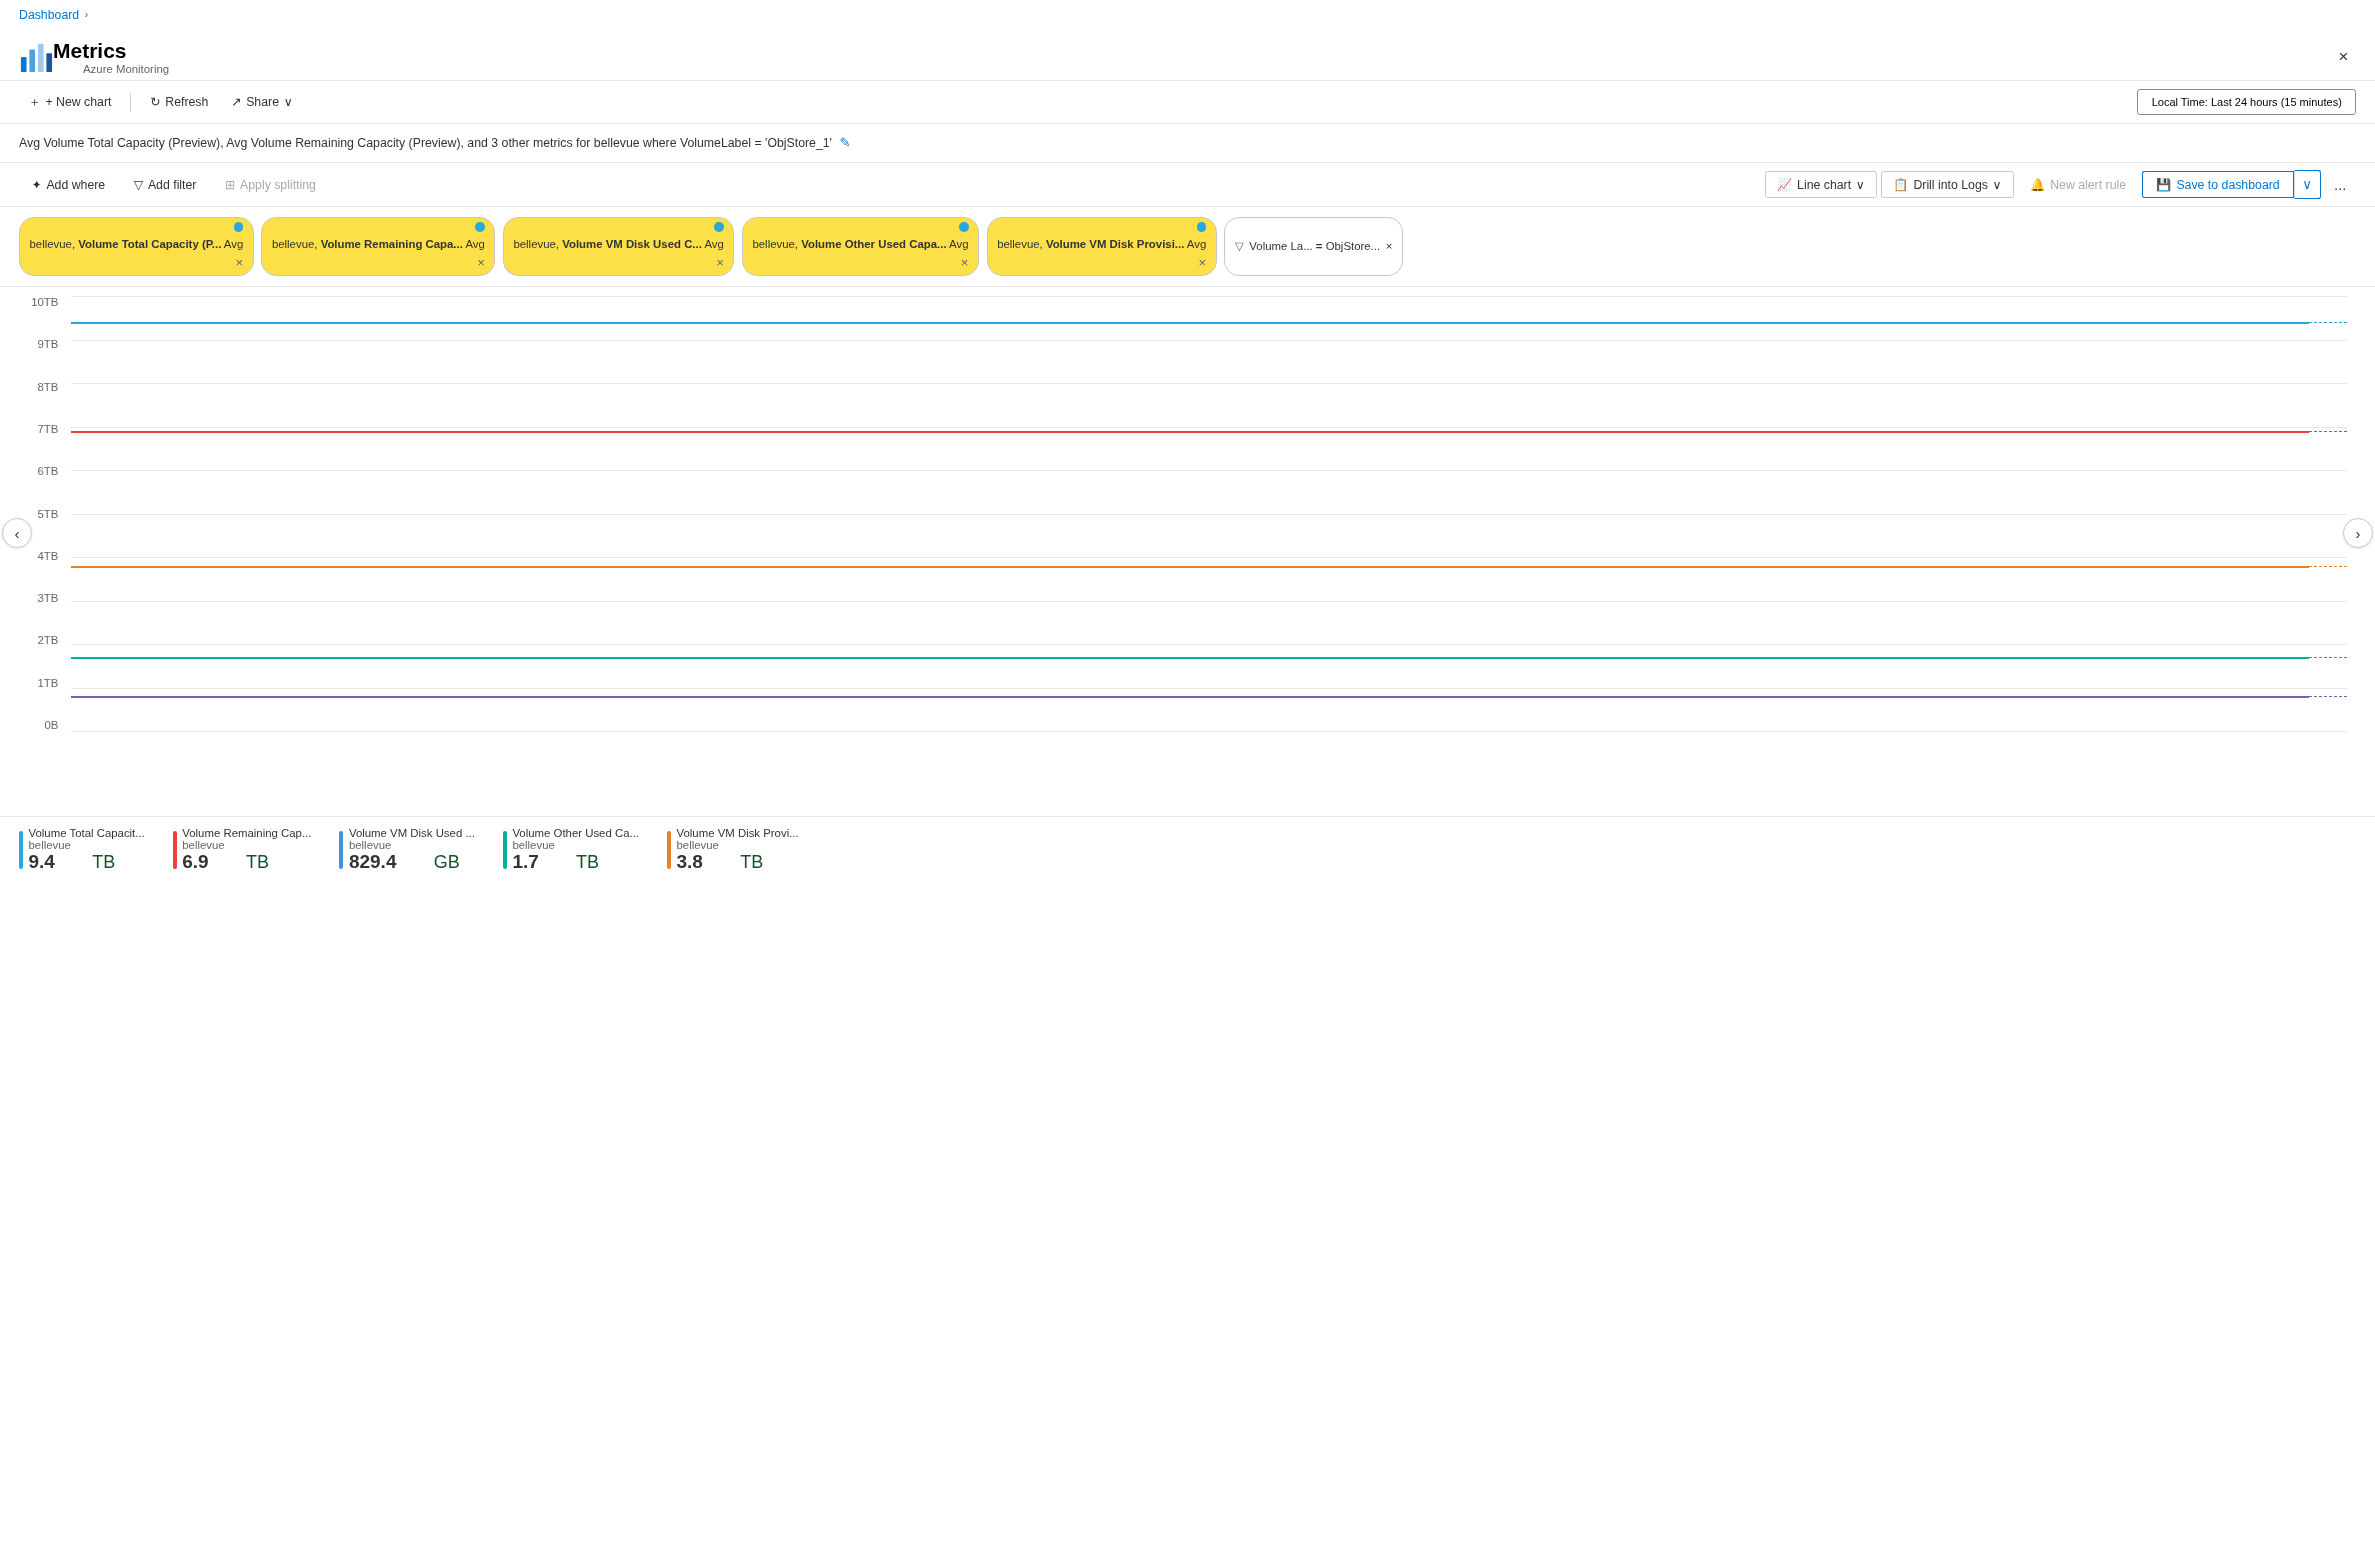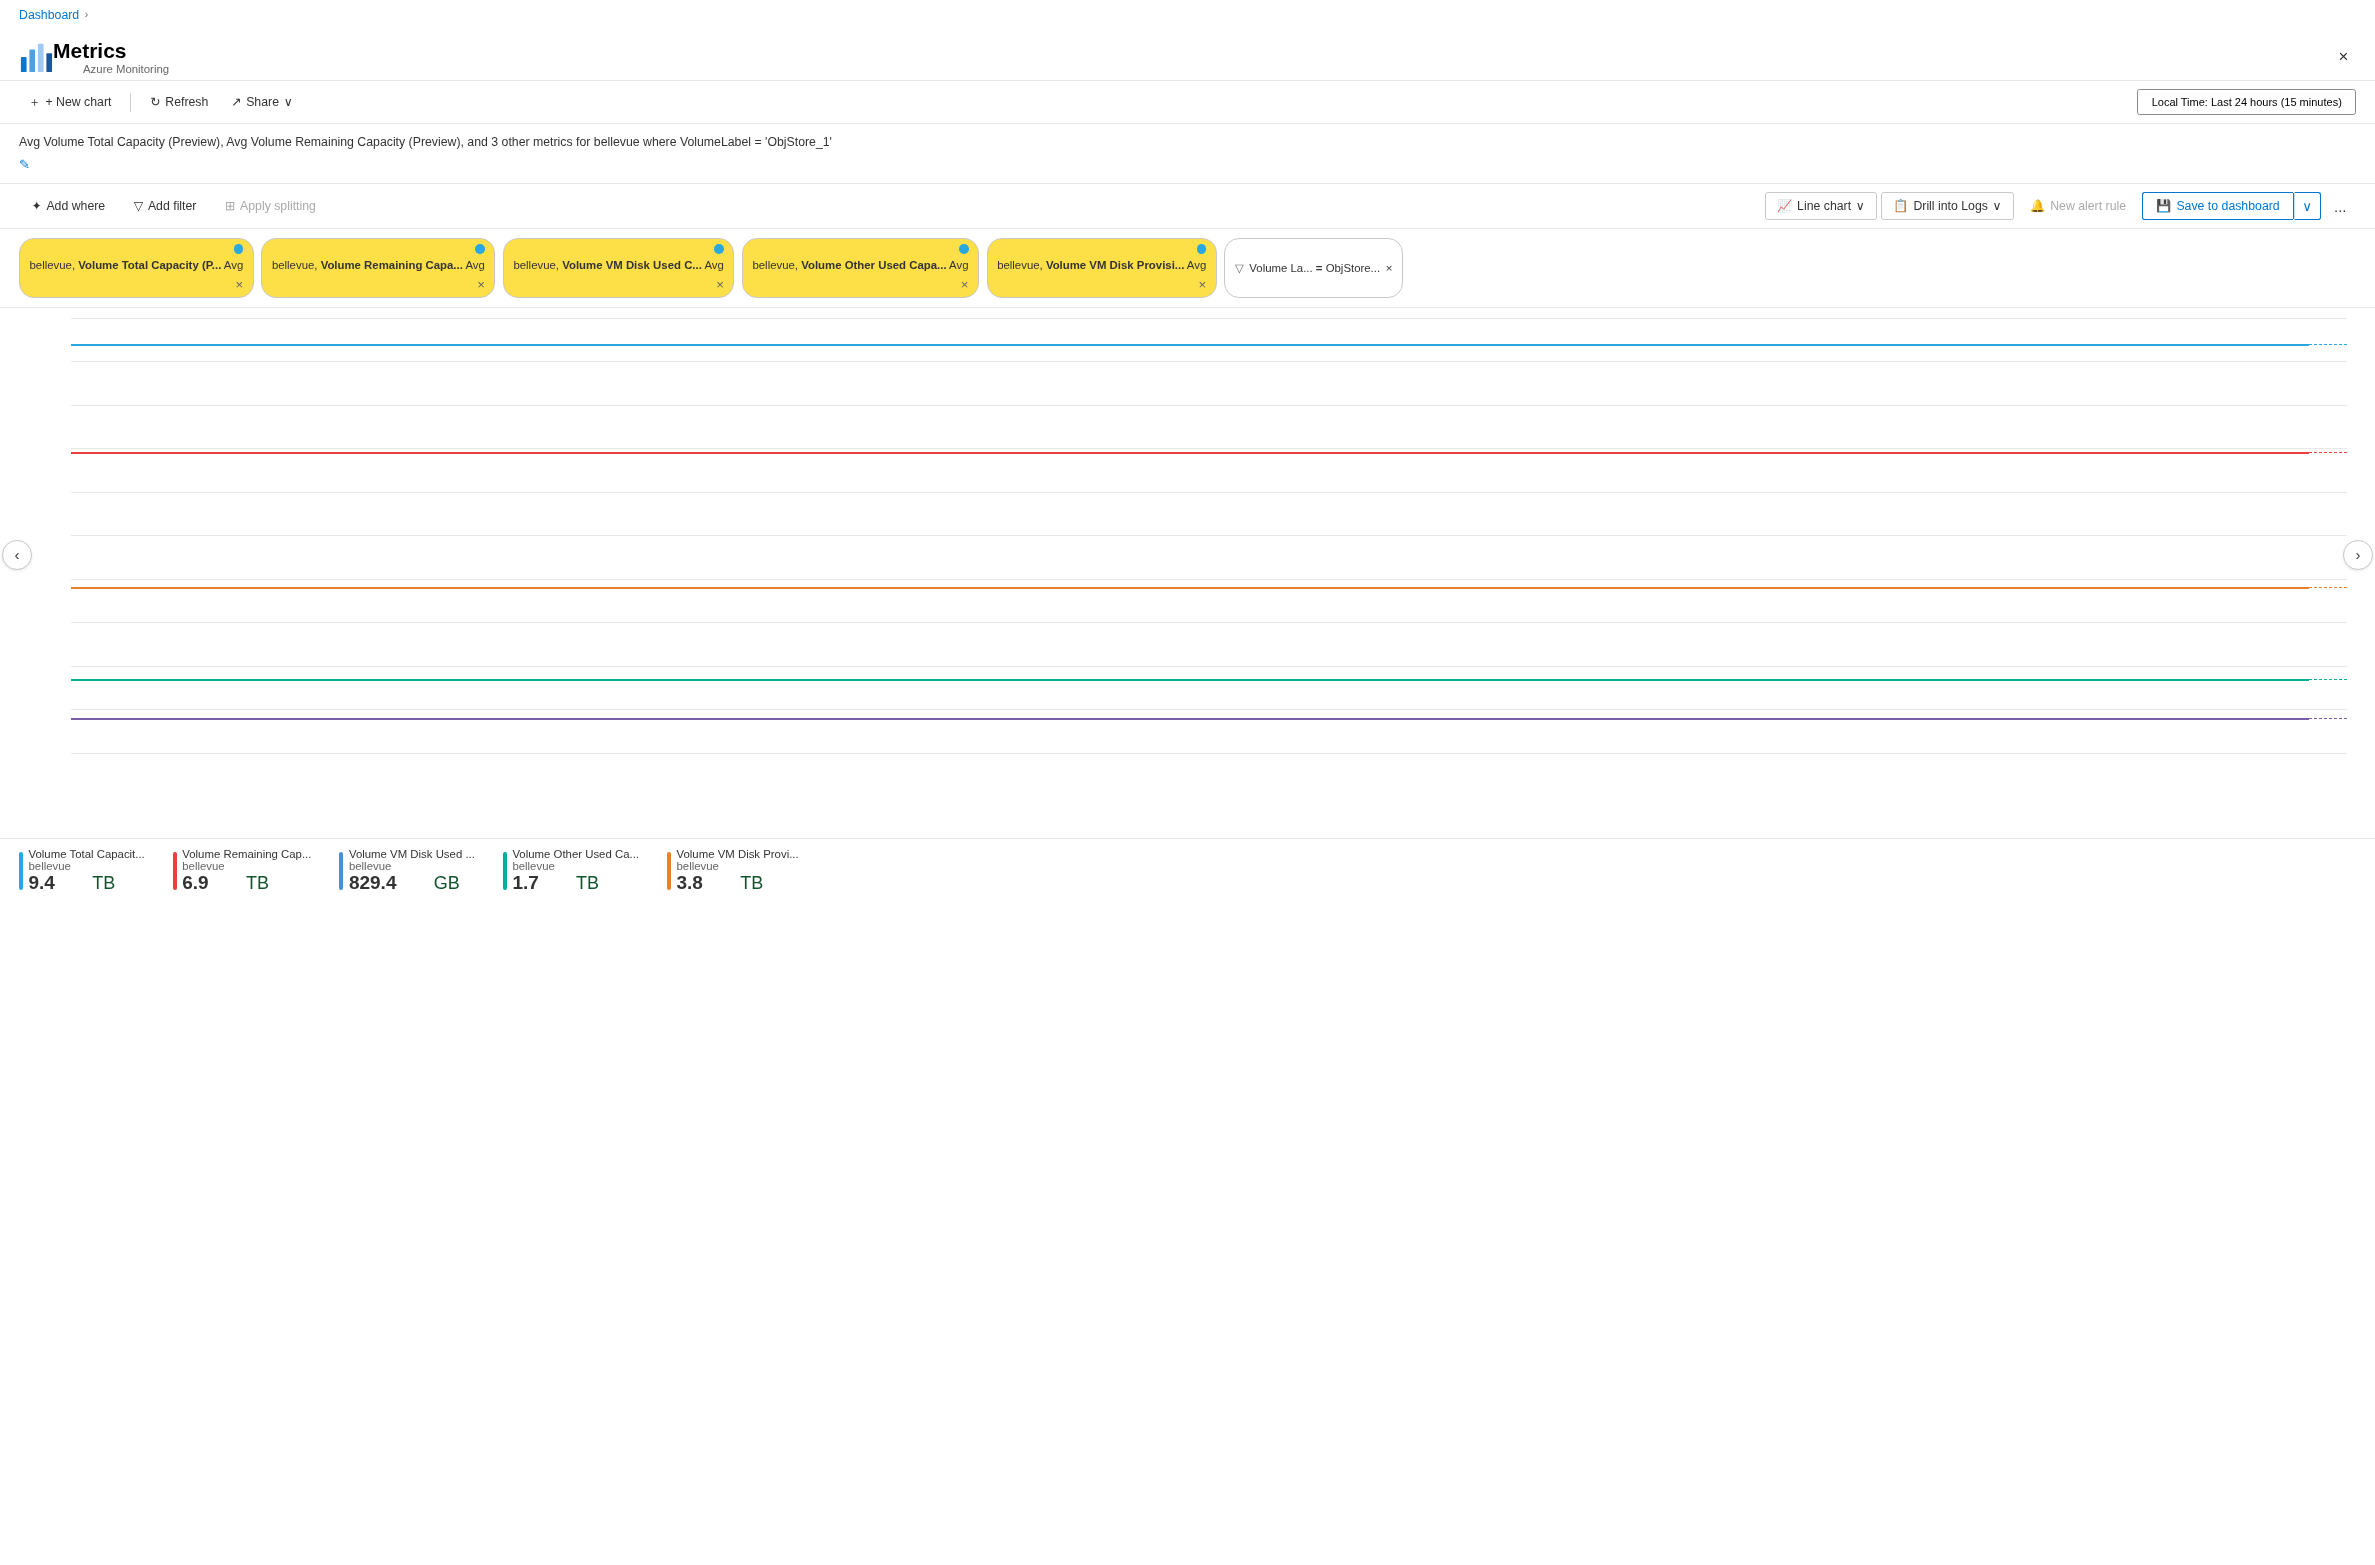--- a/index.html
+++ b/index.html
@@ -16,21 +16,21 @@
     .header-text p { font-size: 11.4px; color: #666; margin-left: 30px; }
     .close-btn { margin-left: auto; background: none; border: none; font-size: 17px; cursor: pointer; color: #333; padding: 3.8px 7.6px; }
 
     
     .toolbar { display: flex; align-items: center; padding: 7.6px 19px; border-bottom: 0.9px solid #e8e8e8; gap: 3.8px; }
     .toolbar-btn { display: flex; align-items: center; gap: 4.7px; padding: 4.7px 9.5px; background: none; border: none; cursor: pointer; color: #333; font-size: 12.3px; border-radius: 2.8px; }
     .toolbar-separator { width: 0.9px; height: 19px; background: #d0d0d0; margin: 0 5.7px; }
     .time-range-btn { margin-left: auto; padding: 5.7px 13.2px; border: 0.9px solid #8a8a8a; border-radius: 2.8px; background: #fff; cursor: pointer; font-size: 11px; }
 
     
-    .chart-title-bar { padding: 11.4px 19px; border-bottom: 0.9px solid #e8e8e8; font-size: 12.3px; display: flex; align-items: flex-start; gap: 7.6px; flex-direction: column; }
+    .chart-title-bar { padding: 11.4px 19px; border-bottom: 0.9px solid #e8e8e8; font-size: 12.3px; display: flex; align-items: flex-end; gap: 7.6px; }
     .chart-title-text { color: #333; }
     .edit-icon { color: #0078d4; cursor: pointer; font-size: 13.2px; }
 
     
     .chart-toolbar { display: flex; align-items: center; padding: 7.6px 19px; border-bottom: 0.9px solid #e8e8e8; gap: 3.8px; }
     .chart-toolbar-left { display: flex; align-items: center; gap: 3.8px; }
     .chart-toolbar-right { display: flex; align-items: center; gap: 3.8px; margin-left: auto; }
     .chart-tool-btn { display: flex; align-items: center; gap: 4.7px; padding: 5.7px 11.4px; background: none; border: 0.9px solid transparent; cursor: pointer; color: #333; font-size: 12.3px; border-radius: 2.8px; }
     .chart-tool-btn.primary { border: 0.9px solid #c8c8c8; }
     .save-dashboard-btn { display: flex; align-items: center; gap: 4.7px; padding: 5.7px 13.2px; background: none; border: 0.9px solid #0078d4; cursor: pointer; color: #0078d4; font-size: 12.3px; border-radius: 2.8px 0 0 2.8px; border-right: none; }
@@ -191,20 +191,33 @@
     <span class="remove">×</span>
   </div>
 </div>
 
 <div class="chart-area" style="position:relative;">
   <button class="nav-arrow nav-left" style="position:absolute;left:1.9px;top:237px;z-index:10;">‹</button>
   <button class="nav-arrow nav-right" style="position:absolute;right:1.9px;top:237px;z-index:10;">›</button>
 
   <div class="chart-container">
 
+    <div class="y-axis">
+      <span>10TB</span>
+      <span>9TB</span>
+      <span>8TB</span>
+      <span>7TB</span>
+      <span>6TB</span>
+      <span>5TB</span>
+      <span>4TB</span>
+      <span>3TB</span>
+      <span>2TB</span>
+      <span>1TB</span>
+      <span>0B</span>
+    </div>
 
     <div class="chart-inner">
 
       <div class="grid-line" style="top:0%;"></div>
       <div class="grid-line" style="top:10%;"></div>
       <div class="grid-line" style="top:20%;"></div>
       <div class="grid-line" style="top:30%;"></div>
       <div class="grid-line" style="top:40%;"></div>
       <div class="grid-line" style="top:50%;"></div>
       <div class="grid-line" style="top:60%;"></div>

